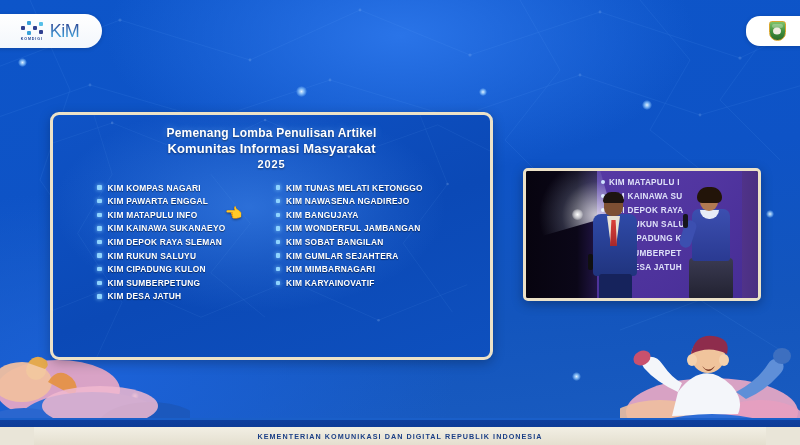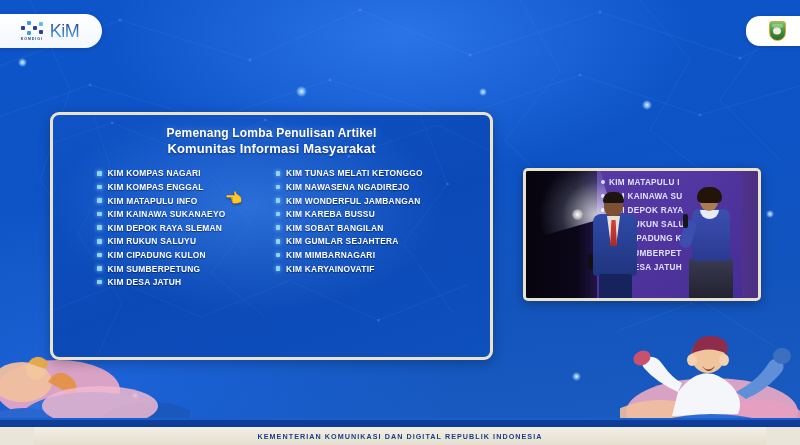--- a/index.html
+++ b/index.html
@@ -312,31 +312,32 @@
         <circle cx="300" cy="42" r="1.3"></circle>
           <circle cx="70" cy="170" r="1.3"></circle>
         <circle cx="330" cy="208" r="1.3"></circle>
           <circle cx="400" cy="70" r="1.3"></circle>
       </g>
     </svg>
 
     <div class="title-block">
       <div class="t-line1">Pemenang Lomba Penulisan Artikel</div>
       <div class="t-line3">Komunitas Informasi Masyarakat</div>
+      <div class="t-line4">2025</div>
     </div>
 
     <div class="winners">
       <div class="col col-left" id="col-left">
           <div class="w-item">
             <span class="bullet"></span>
             <span class="w-label">KIM KOMPAS NAGARI</span>
           </div>
           <div class="w-item">
             <span class="bullet"></span>
-            <span class="w-label">KIM KOMPAS ENGGAL</span>
+            <span class="w-label">KIM PAWARTA ENGGAL</span>
           </div>
           <div class="w-item">
             <span class="bullet"></span>
             <span class="w-label">KIM MATAPULU INFO</span>
             <span class="hand">👈</span>
           </div>
           <div class="w-item">
             <span class="bullet"></span>
             <span class="w-label">KIM KAINAWA SUKANAEYO</span>
           </div>
@@ -365,25 +366,25 @@
           <div class="w-item">
             <span class="bullet"></span>
             <span class="w-label">KIM TUNAS MELATI KETONGGO</span>
           </div>
           <div class="w-item">
             <span class="bullet"></span>
             <span class="w-label">KIM NAWASENA NGADIREJO</span>
           </div>
           <div class="w-item">
             <span class="bullet"></span>
+            <span class="w-label">KIM BANGUJAYA</span>
+          </div>
+          <div class="w-item">
+            <span class="bullet"></span>
             <span class="w-label">KIM WONDERFUL JAMBANGAN</span>
-          </div>
-          <div class="w-item">
-            <span class="bullet"></span>
-            <span class="w-label">KIM KAREBA BUSSU</span>
           </div>
           <div class="w-item">
             <span class="bullet"></span>
             <span class="w-label">KIM SOBAT BANGILAN</span>
           </div>
           <div class="w-item">
             <span class="bullet"></span>
             <span class="w-label">KIM GUMLAR SEJAHTERA</span>
           </div>
           <div class="w-item">

